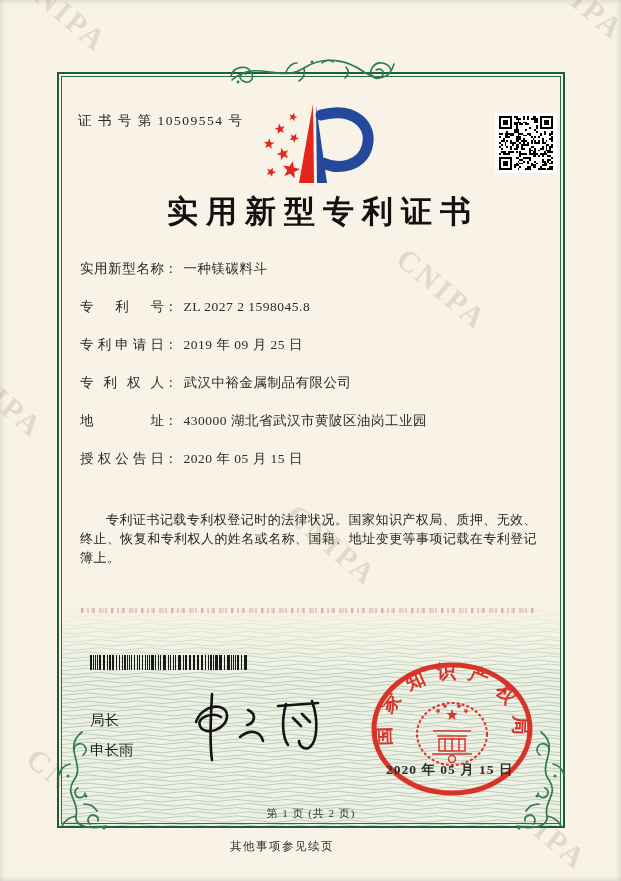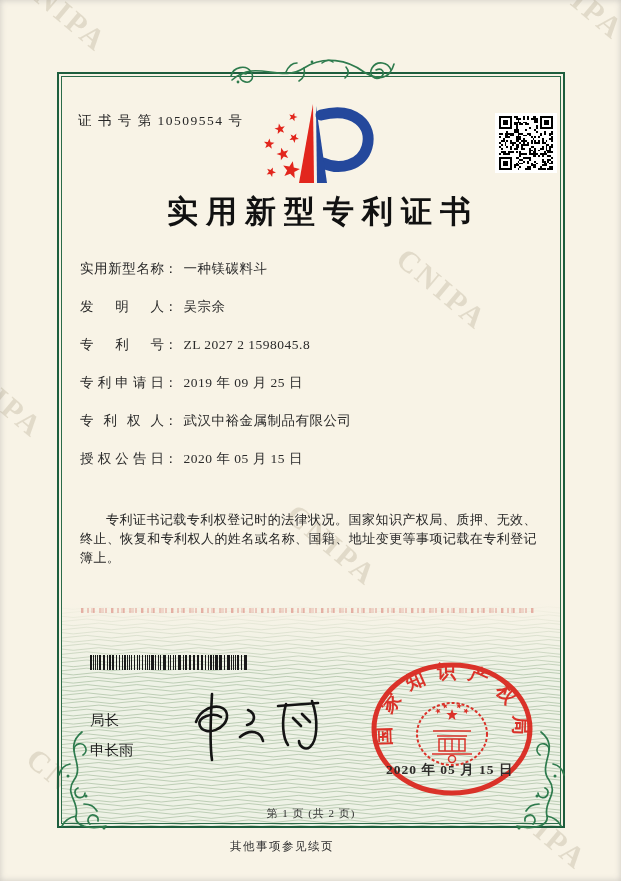--- a/index.html
+++ b/index.html
@@ -532,30 +532,30 @@
     </svg>
 </div>
 
 <div class="title">实用新型专利证书</div>
 
 <div class="fields">
   <div class="field-row">
     <span class="f-label">实用新型名称</span><span class="f-colon">：</span><span class="f-value">一种镁碳料斗</span>
   </div>
   <div class="field-row">
-    <span class="f-label">发明人</span><span class="f-colon">：</span><span class="f-value">吴宗余</span>
-  </div>
-  <div class="field-row">
     <span class="f-label">专利号</span><span class="f-colon">：</span><span class="f-value">ZL 2027 2 1598045.8</span>
   </div>
   <div class="field-row">
     <span class="f-label">专利申请日</span><span class="f-colon">：</span><span class="f-value">2019 年 09 月 25 日</span>
   </div>
   <div class="field-row">
     <span class="f-label">专利权人</span><span class="f-colon">：</span><span class="f-value">武汉中裕金属制品有限公司</span>
+  </div>
+  <div class="field-row">
+    <span class="f-label">地址</span><span class="f-colon">：</span><span class="f-value">430000 湖北省武汉市黄陂区油岗工业园</span>
   </div>
   <div class="field-row">
     <span class="f-label">授权公告日</span><span class="f-colon">：</span><span class="f-value">2020 年 05 月 15 日</span>
   </div>
 </div>
 
 <div class="paras">
   <p>专利证书记载专利权登记时的法律状况。国家知识产权局、质押、无效、终止、恢复和专利权人的姓名或名称、国籍、地址变更等事项记载在专利登记簿上。</p>
 </div>
 

